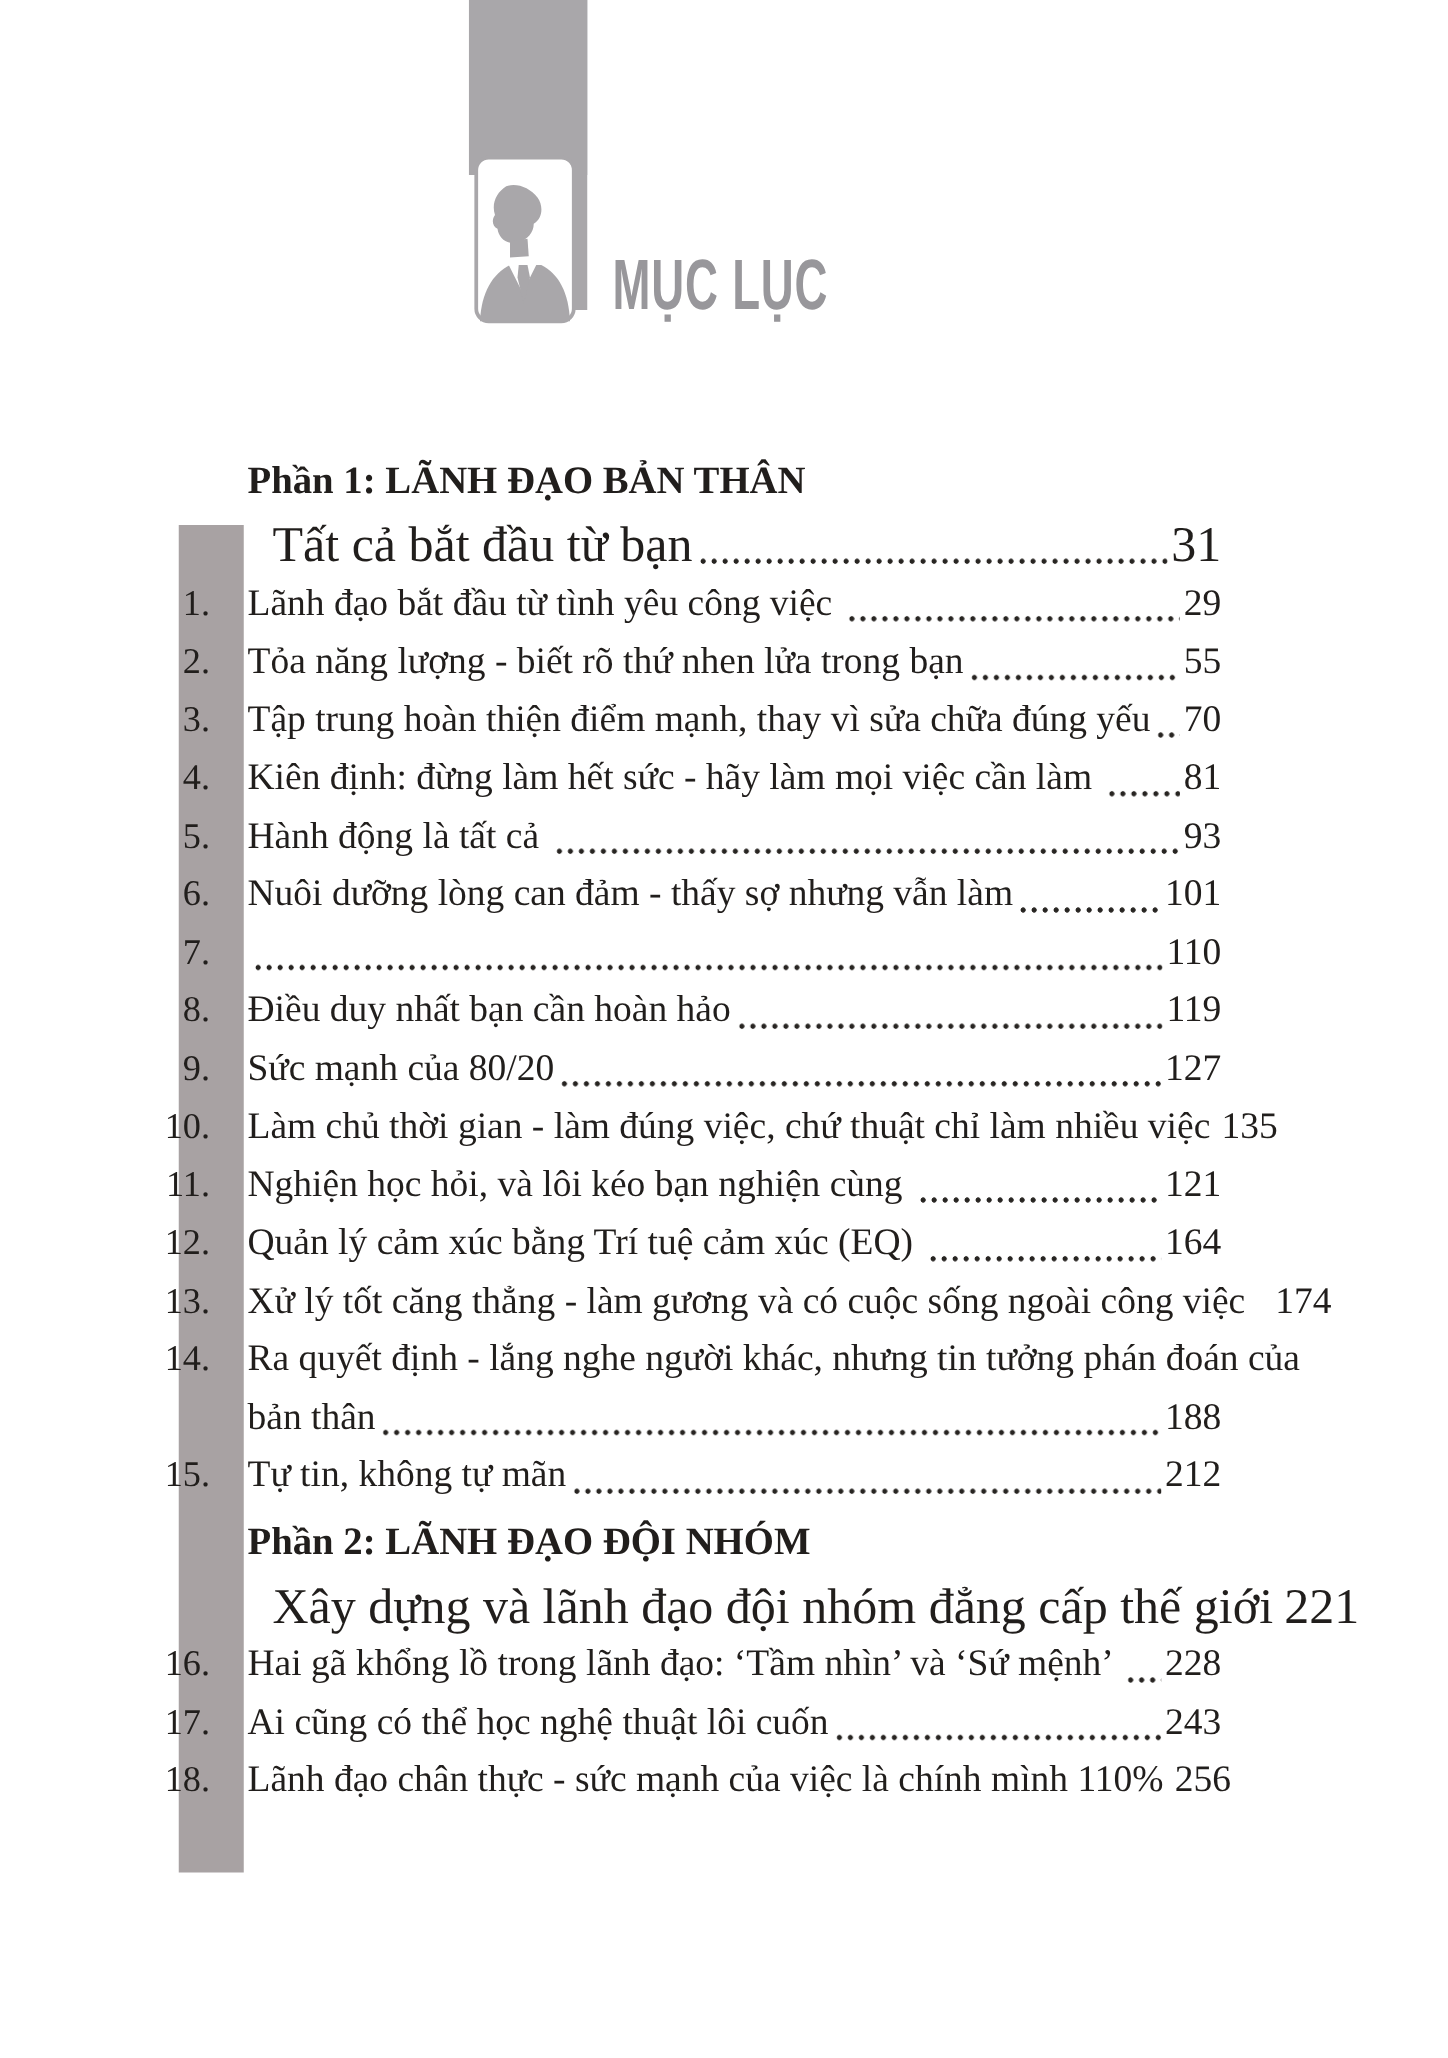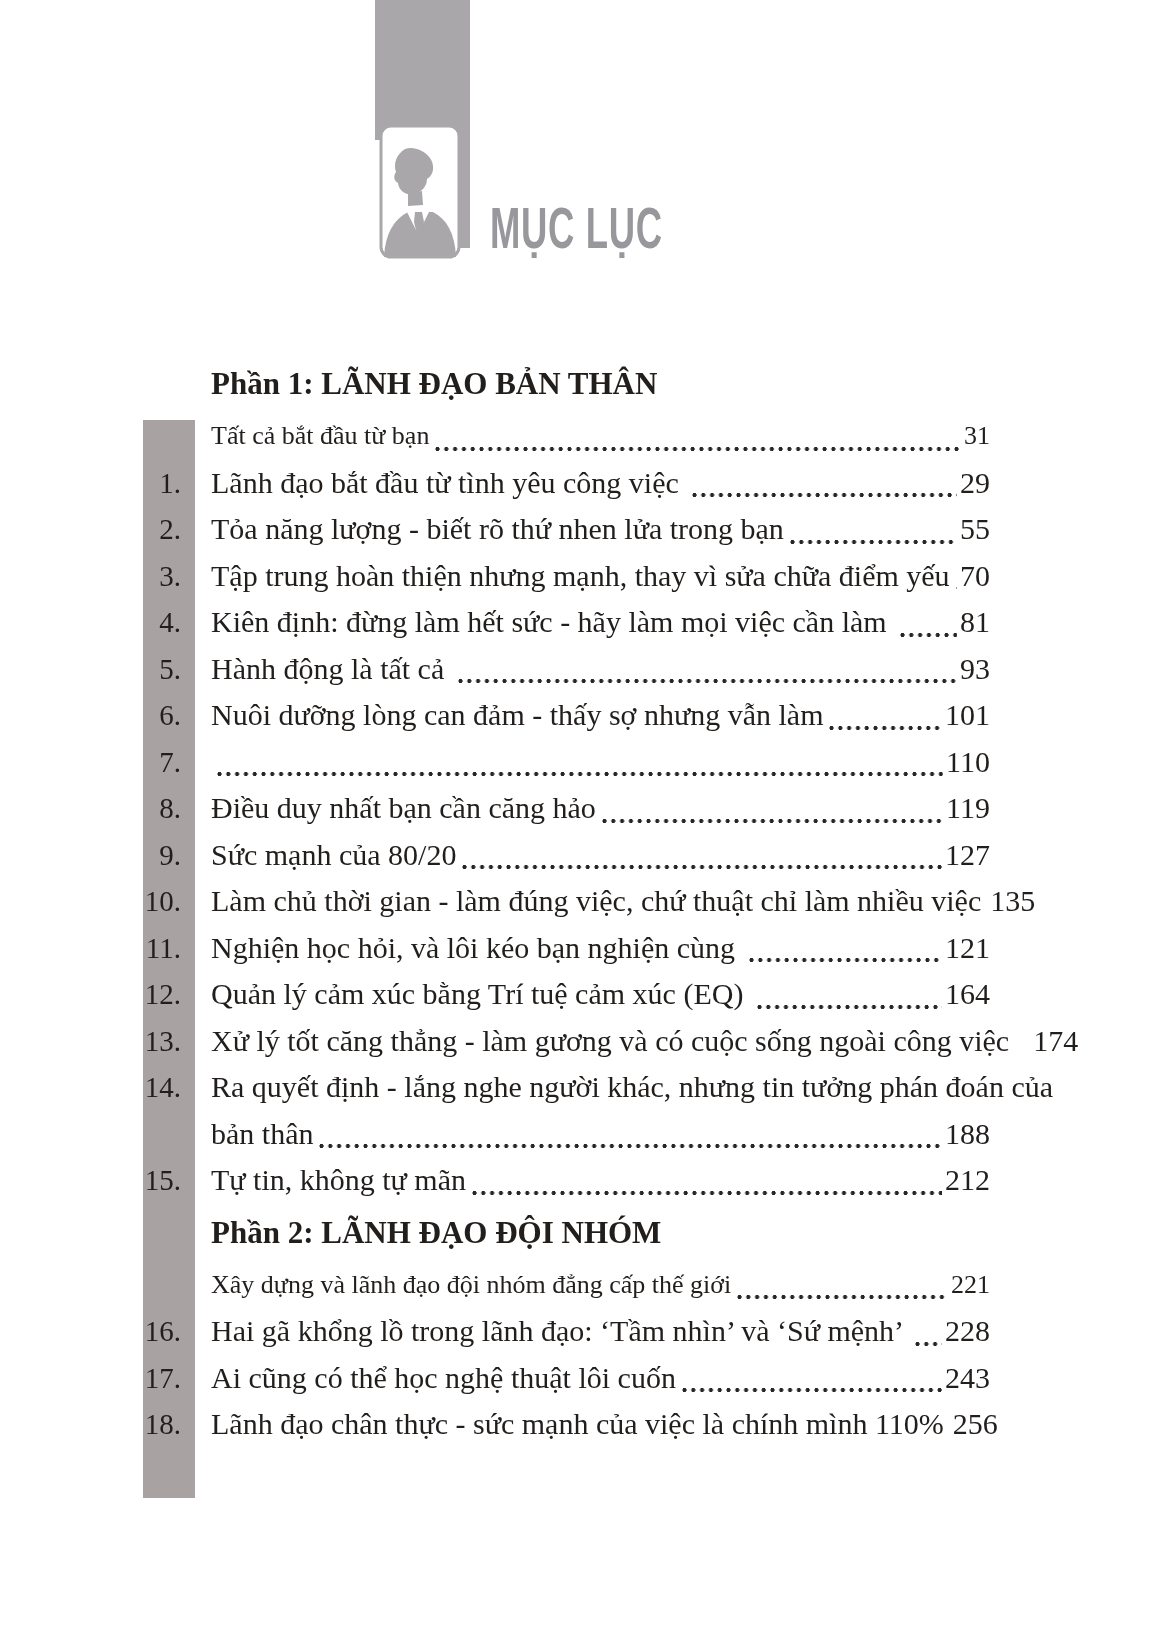--- a/index.html
+++ b/index.html
@@ -17,27 +17,27 @@
     position:absolute;left:490px;top:196px;height:64px;line-height:64px;
     font-family:"Liberation Sans","DejaVu Sans",sans-serif;
     font-weight:bold;font-size:57px;color:#98979b;letter-spacing:1px;
     transform:scaleX(0.64);transform-origin:left bottom;white-space:nowrap;
   }
 
   
   .left-rail{position:absolute;left:143px;top:420px;width:52px;height:1078px;background:#a8a2a3;}
 
   
-  .toc{position:absolute;left:211px;top:355px;width:779px;}
+  .toc{position:absolute;left:198px;top:355px;width:779px;}
   .sec-heading{
     font-weight:bold;font-size:31px;line-height:42px;
     padding:8px 0 8px 0;white-space:nowrap;
   }
   .row{display:flex;align-items:baseline;height:46.5px;line-height:46.5px;font-size:30px;position:relative;white-space:nowrap;}
-  .row.intro{font-size:26px;}
+  .row.intro{font-size:40px;margin-left:20px;}
   .row .num{
     position:absolute;left:-74px;top:0;width:44px;text-align:right;
     font-size:29px;line-height:46.5px;
   }
   .row .t{white-space:pre;}
   .row .dots{
     flex:1 1 auto;align-self:flex-end;height:6px;margin:0 3px 8px 6px;
     background-image:radial-gradient(circle at 2.5px 3px, #272421 1.8px, transparent 2.3px);
     background-size:8.8px 6px;background-repeat:repeat-x;
     min-width:0;
@@ -88,21 +88,21 @@
         <span class="pg">29</span>
       </div>
       <div class="row item">
         <span class="num">2.</span>
         <span class="t">Tỏa năng lượng - biết rõ thứ nhen lửa trong bạn</span>
         <span class="dots"></span>
         <span class="pg">55</span>
       </div>
       <div class="row item">
         <span class="num">3.</span>
-        <span class="t">Tập trung hoàn thiện nhưng mạnh, thay vì sửa chữa điểm yếu</span>
+        <span class="t">Tập trung hoàn thiện điểm mạnh, thay vì sửa chữa đúng yếu</span>
         <span class="dots"></span>
         <span class="pg">70</span>
       </div>
       <div class="row item">
         <span class="num">4.</span>
         <span class="t">Kiên định: đừng làm hết sức - hãy làm mọi việc cần làm </span>
         <span class="dots"></span>
         <span class="pg">81</span>
       </div>
       <div class="row item">
@@ -117,21 +117,21 @@
         <span class="dots"></span>
         <span class="pg">101</span>
       </div>
       <div class="row item">
         <span class="num">7.</span>
         <span class="dots"></span>
         <span class="pg">110</span>
       </div>
       <div class="row item">
         <span class="num">8.</span>
-        <span class="t">Điều duy nhất bạn cần căng hảo</span>
+        <span class="t">Điều duy nhất bạn cần hoàn hảo</span>
         <span class="dots"></span>
         <span class="pg">119</span>
       </div>
       <div class="row item">
         <span class="num">9.</span>
         <span class="t">Sức mạnh của 80/20</span>
         <span class="dots"></span>
         <span class="pg">127</span>
       </div>
       <div class="row item">

